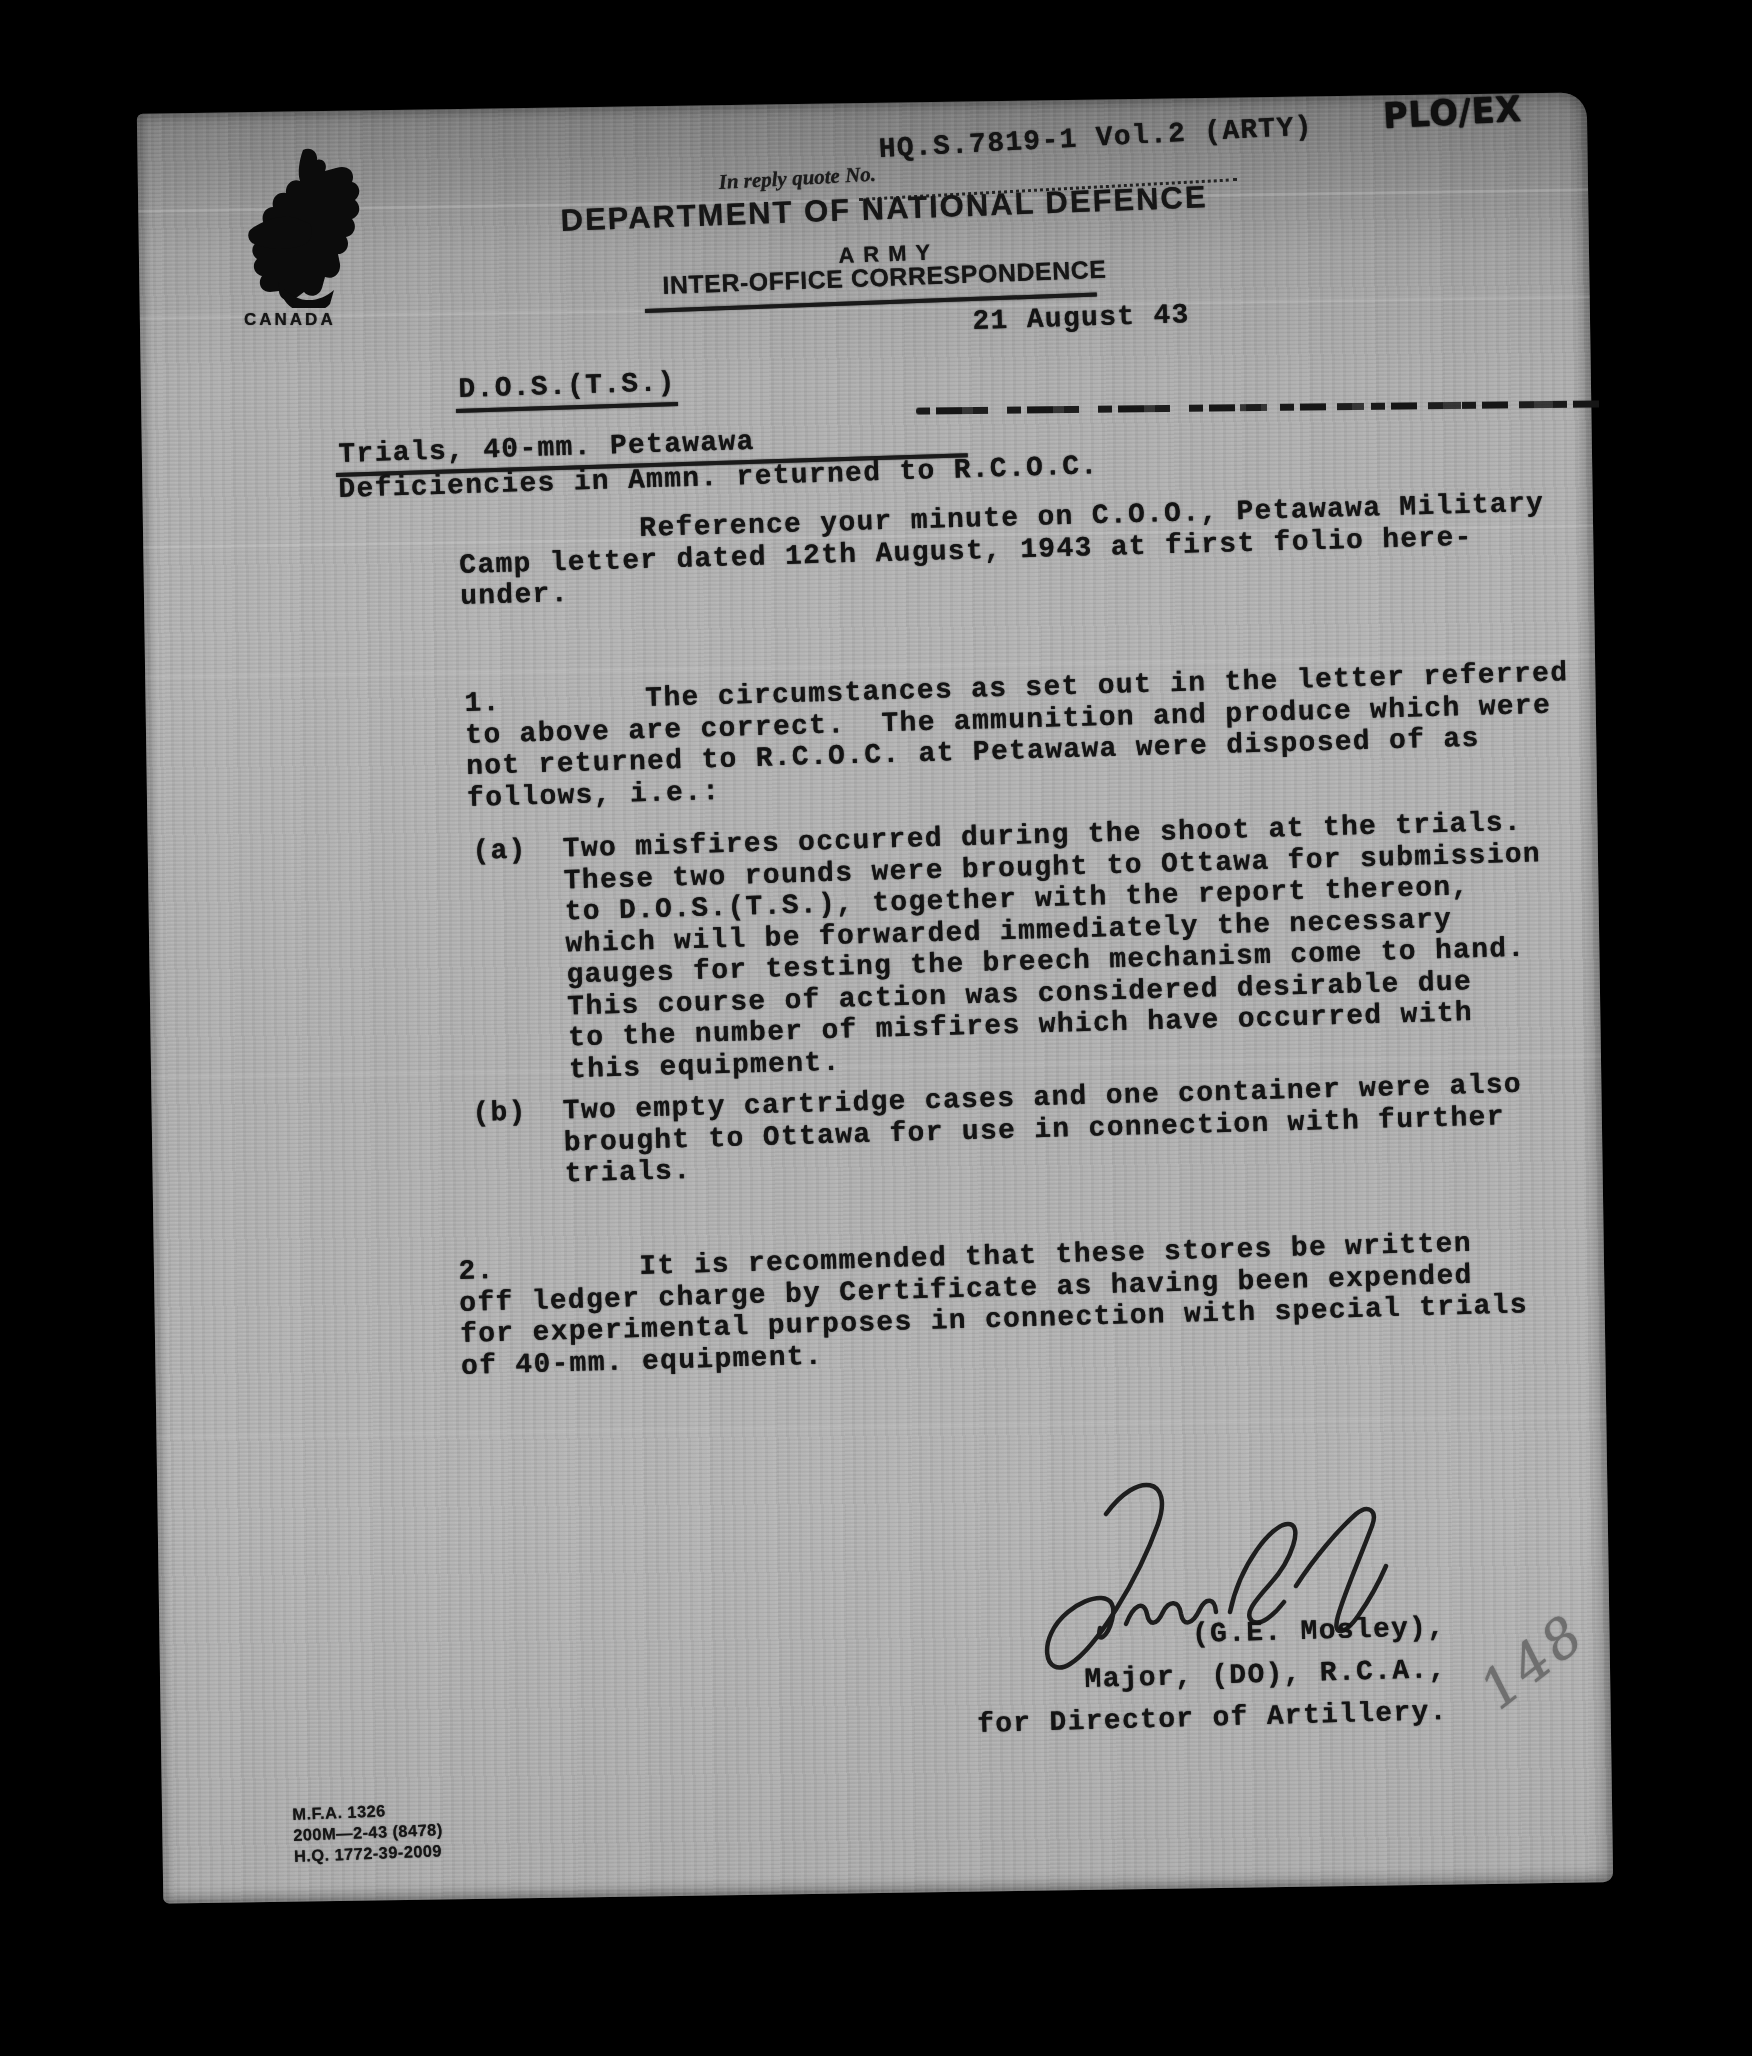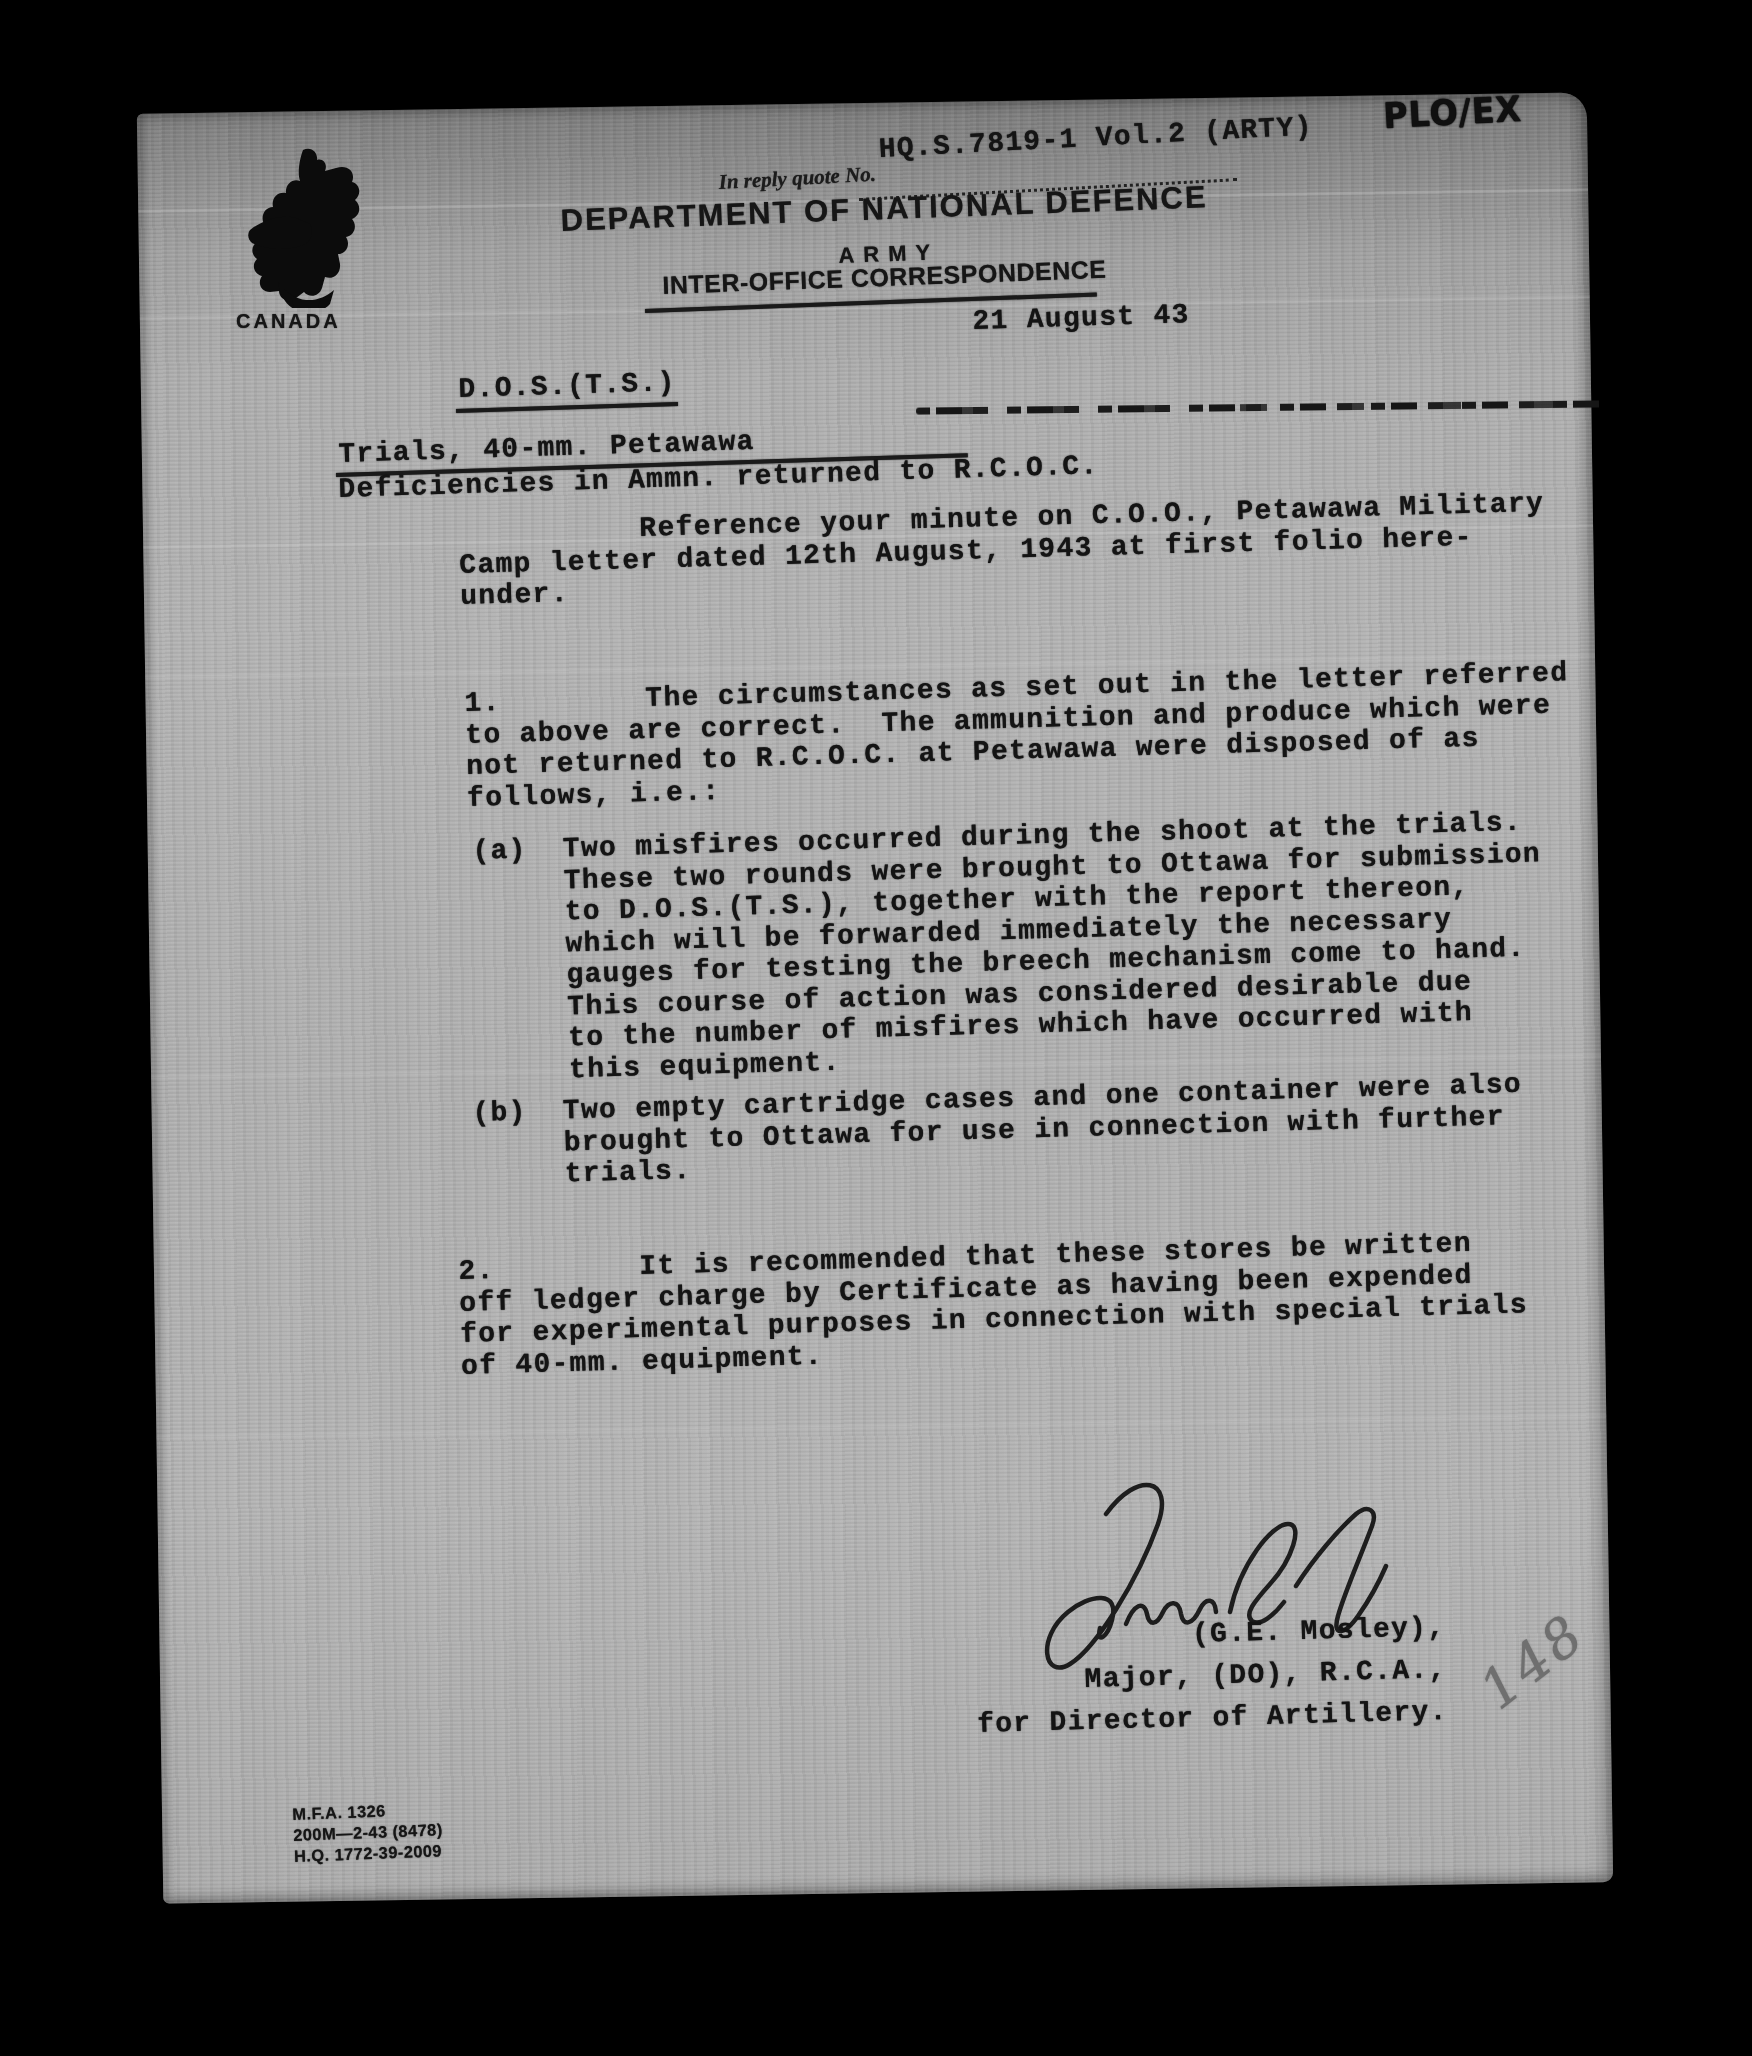--- a/index.html
+++ b/index.html
@@ -34,21 +34,21 @@
          font-style:italic;font-weight:700;font-size:21px;color:#1c1c1c;
          text-shadow:0 0 1px rgba(20,20,20,0.8);}
   #dotted-rule{position:absolute;left:858px;top:176px;width:378px;height:22px;
          border-bottom:3px dotted #222;}
   #smudge{position:absolute;left:916px;top:404px;width:690px;height:7px;border-radius:3px;
          transform:rotate(-0.6deg);filter:blur(0.6px);
          background:
           repeating-linear-gradient(90deg,#1a1a1a 0 14px,rgba(0,0,0,0) 14px 20px,#161616 20px 46px,rgba(0,0,0,0) 46px 57px,#1d1d1d 57px 72px,rgba(0,0,0,0) 72px 91px),
           repeating-linear-gradient(90deg,rgba(0,0,0,0) 0 33px,rgba(24,24,24,0.8) 33px 60px,rgba(0,0,0,0) 60px 97px);}
   #crest{position:absolute;left:248px;top:148px;filter:blur(0.5px);}
-  #crest-caption{position:absolute;left:236px;top:310px;font-size:20px;letter-spacing:3px;}
+  #crest-caption{position:absolute;left:244px;top:310px;font-size:17px;letter-spacing:3px;}
   #signature-svg{position:absolute;left:978px;top:1462px;filter:blur(0.3px);}
   #pencil-folio{position:absolute;left:1468px;top:1672px;font-family:"DejaVu Serif",serif;
          font-style:italic;font-weight:400;font-size:54px;color:#6f6f6f;
          transform:rotate(-38deg);transform-origin:0 0;letter-spacing:4px;
          text-shadow:0 0 1.5px rgba(90,90,90,0.8);}
   #form-footer{position:absolute;left:292px;top:1804px;font-size:16.5px;line-height:21px;
          letter-spacing:0.4px;white-space:pre;transform:rotate(-2.2deg);transform-origin:0 0;}
 </style>
 </head>
 <body>

